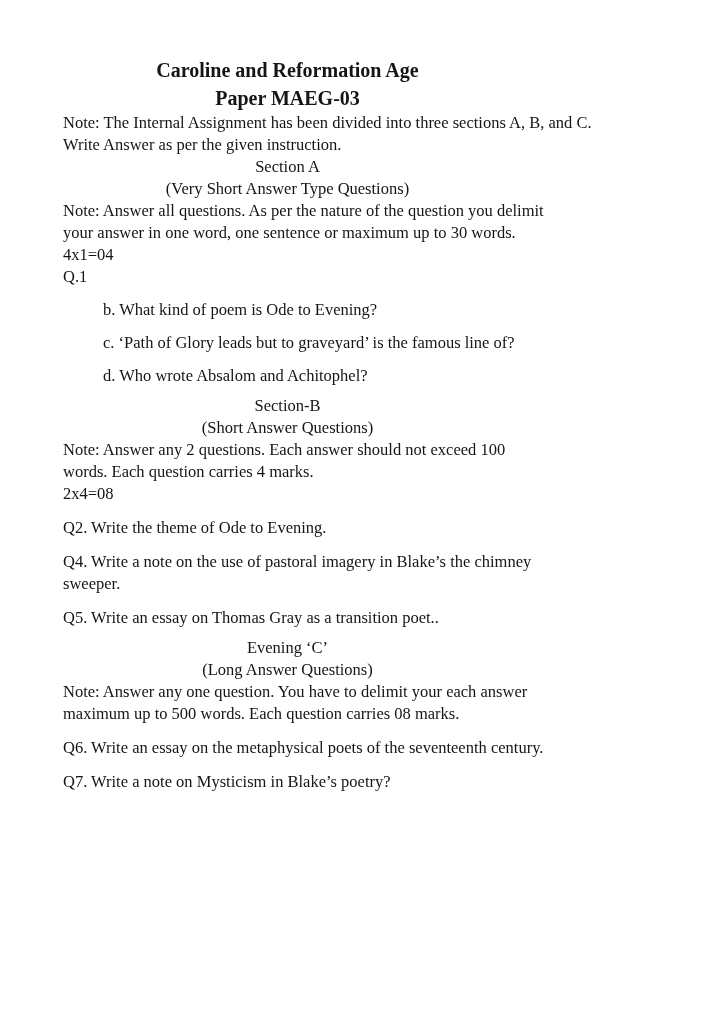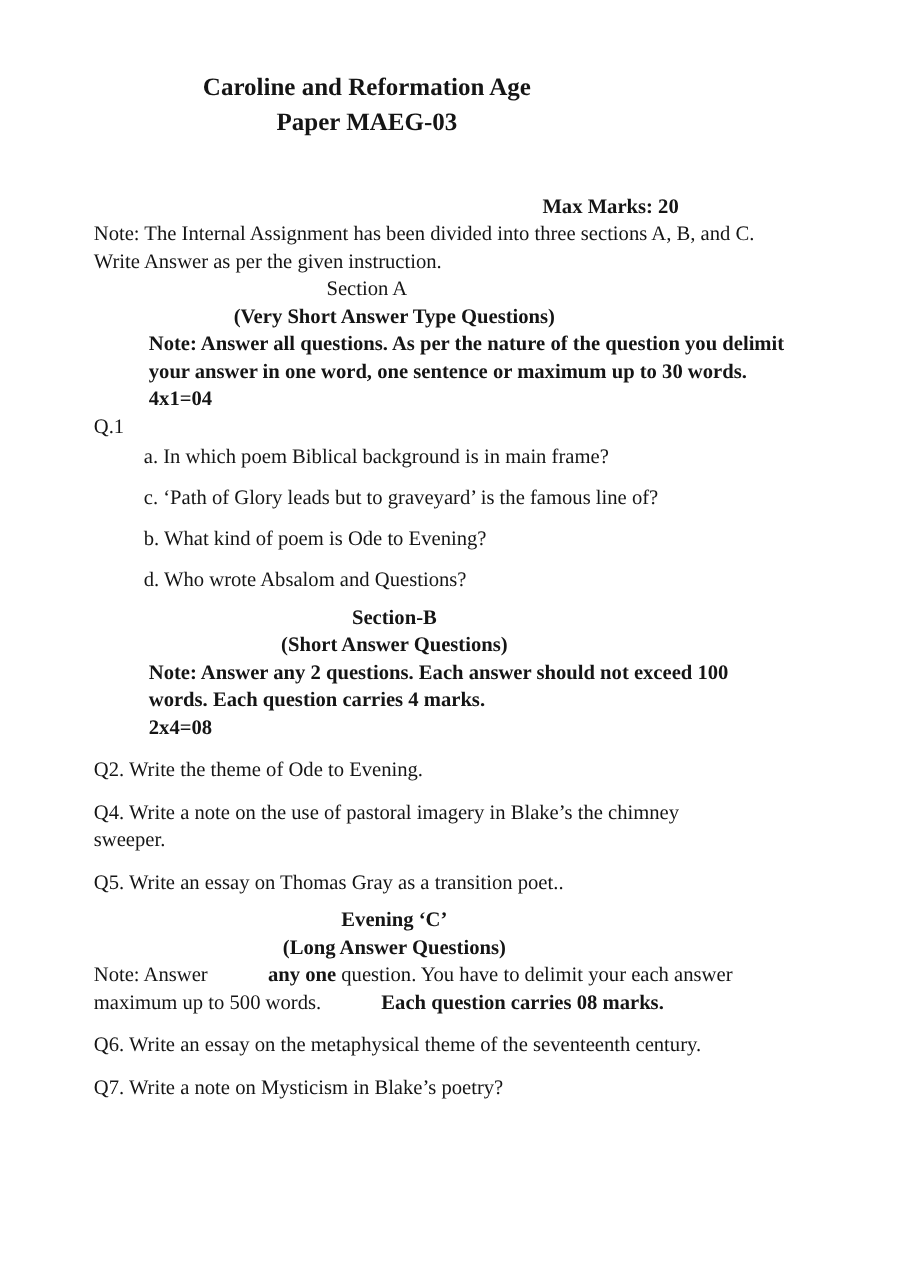--- a/index.html
+++ b/index.html
@@ -7,28 +7,27 @@
     position: relative;
     width: 668px;
     height: 1026px;
     background: #ffffff;
     overflow: hidden;
     font-family: "Liberation Serif", serif;
     font-size: 16.5px;
     line-height: 22px;
     color: #151515;
     box-sizing: border-box;
-    padding-left: 12px;
   }
   .doc {
     padding: 56px 40px 0 63px;
     box-sizing: border-box;
   }
   .pre    { white-space: pre-line; }
-  .bold   { font-weight: bold; margin-left: 44px; }
+  .bold   { font-weight: normal; }
   .center { text-align: center; padding-right: 116px; }
   .title  {
     font-size: 20px;
     font-weight: bold;
     line-height: 28px;
   }
   .max-marks {
     font-weight: bold;
     text-align: right;
     padding-right: 85px;
@@ -41,36 +40,34 @@
 </style>
 </head>
 <body>
 
 <div class="page">
   <div class="doc">
 
     <div class="title center pre">Caroline and Reformation Age
 Paper MAEG-03</div>
 
-    <div class="max-marks">Max Marks: 20</div>
 
     <div class="pre">Note: The Internal Assignment has been divided into three sections A, B, and C.
 Write Answer as per the given instruction.</div>
 
     <div class="center">Section A</div>
     <div class="center bold">(Very Short Answer Type Questions)</div>
     <div class="bold pre">Note: Answer all questions. As per the nature of the question you delimit
 your answer in one word, one sentence or maximum up to 30 words.
 4x1=04</div>
     <div>Q.1</div>
 
-    <div class="subq first">a. In which poem Biblical background is in main frame?</div>
+    <div class="subq">b. What kind of poem is Ode to Evening?</div>
     <div class="subq">c. ‘Path of Glory leads but to graveyard’ is the famous line of?</div>
-    <div class="subq">b. What kind of poem is Ode to Evening?</div>
-    <div class="subq">d. Who wrote Absalom and Questions?</div>
+    <div class="subq">d. Who wrote Absalom and Achitophel?</div>
 
     <div class="center bold sec-head">Section-B</div>
     <div class="center bold">(Short Answer Questions)</div>
     <div class="bold pre">Note: Answer any 2 questions. Each answer should not exceed 100
 words. Each question carries 4 marks.
 2x4=08</div>
 
     <div class="q">Q2. Write the theme of Ode to Evening.</div>
     <div class="q">Q4. Write a note on the use of pastoral imagery in Blake’s the chimney
 sweeper.</div>
@@ -79,17 +76,17 @@
     <div class="center bold sec-head">Evening ‘C’</div>
     <div class="center bold">(Long Answer Questions)</div>
 
     <div>
       <span>Note: Answer </span><span class="bold">any one</span><span> question. You have to delimit your each answer</span>
     </div>
     <div>
       <span>maximum up to 500 words. </span><span class="bold">Each question carries 08 marks.</span>
     </div>
 
-    <div class="q">Q6. Write an essay on the metaphysical theme of the seventeenth century.</div>
+    <div class="q">Q6. Write an essay on the metaphysical poets of the seventeenth century.</div>
     <div class="q">Q7. Write a note on Mysticism in Blake’s poetry?</div>
 
   </div>
 </div>
 
 </body></html>

